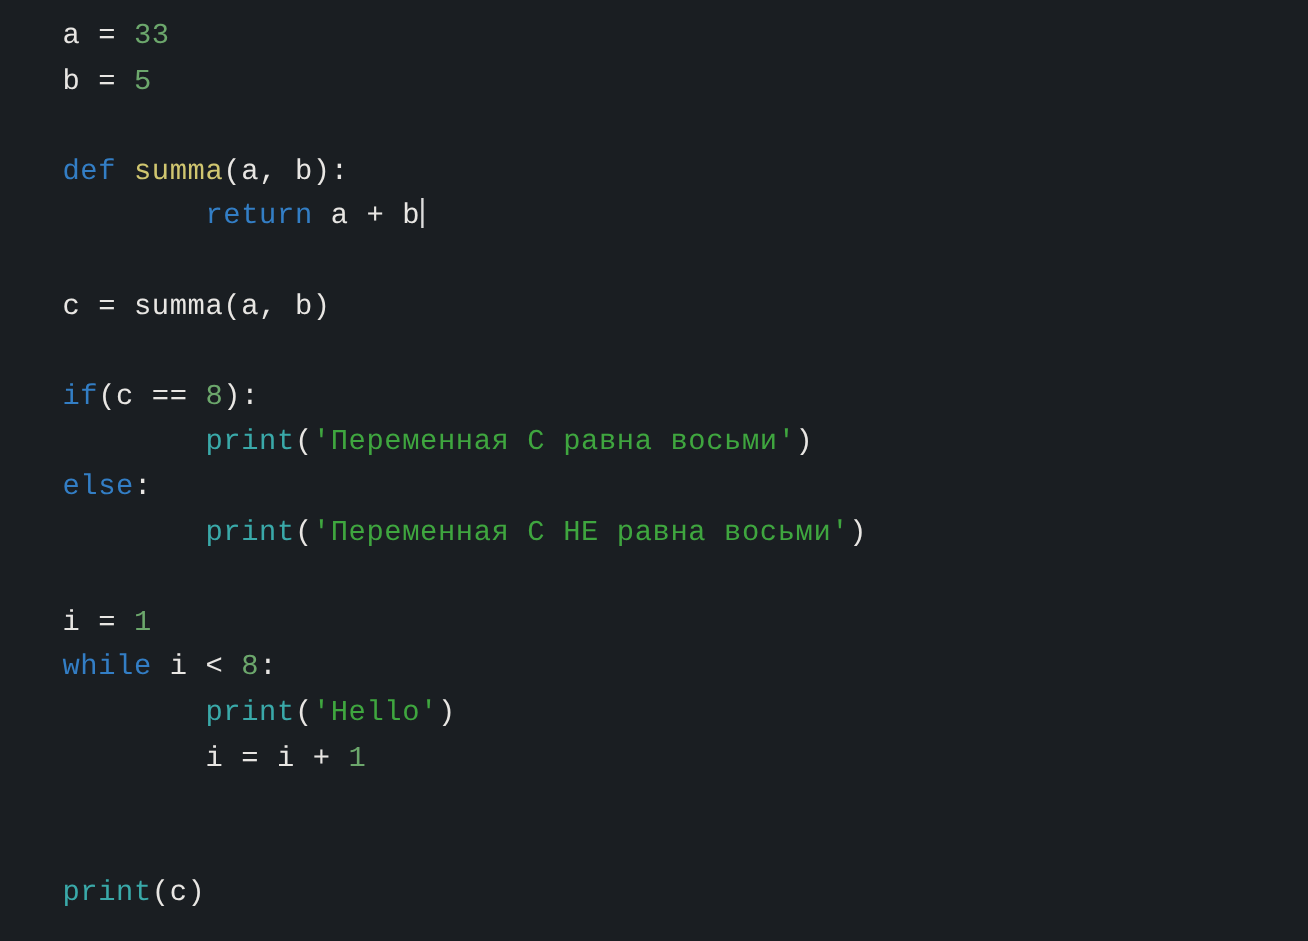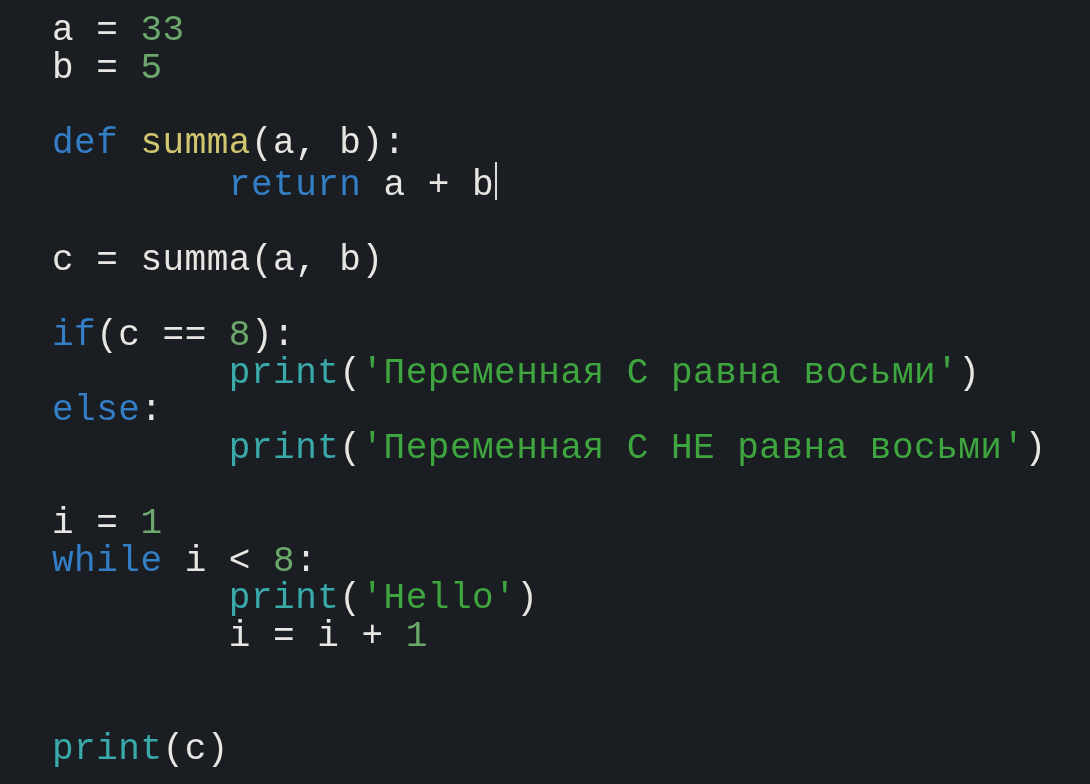--- a/index.html
+++ b/index.html
@@ -7,21 +7,21 @@
     padding: 0;
     width: 1090px;
     height: 784px;
     background: #1a1e22;
     overflow: hidden;
   }
   pre.code {
     margin: 0;
     padding: 12px 0 0 52px;
     font-family: Consolas, "Courier New", monospace;
-    font-size: 36px;
+    font-size: 24px;
     line-height: 37.6px;
     color: #e8e6e3;
     white-space: pre;
     letter-spacing: 0.5px;
   }
   .tok-default { color: #e8e6e3; }
   .tok-number  { color: #6ca76c; }
   .tok-keyword { color: #337ec5; }
   .tok-funcname{ color: #d0c670; }
   .tok-builtin { color: #3aa9a9; }

